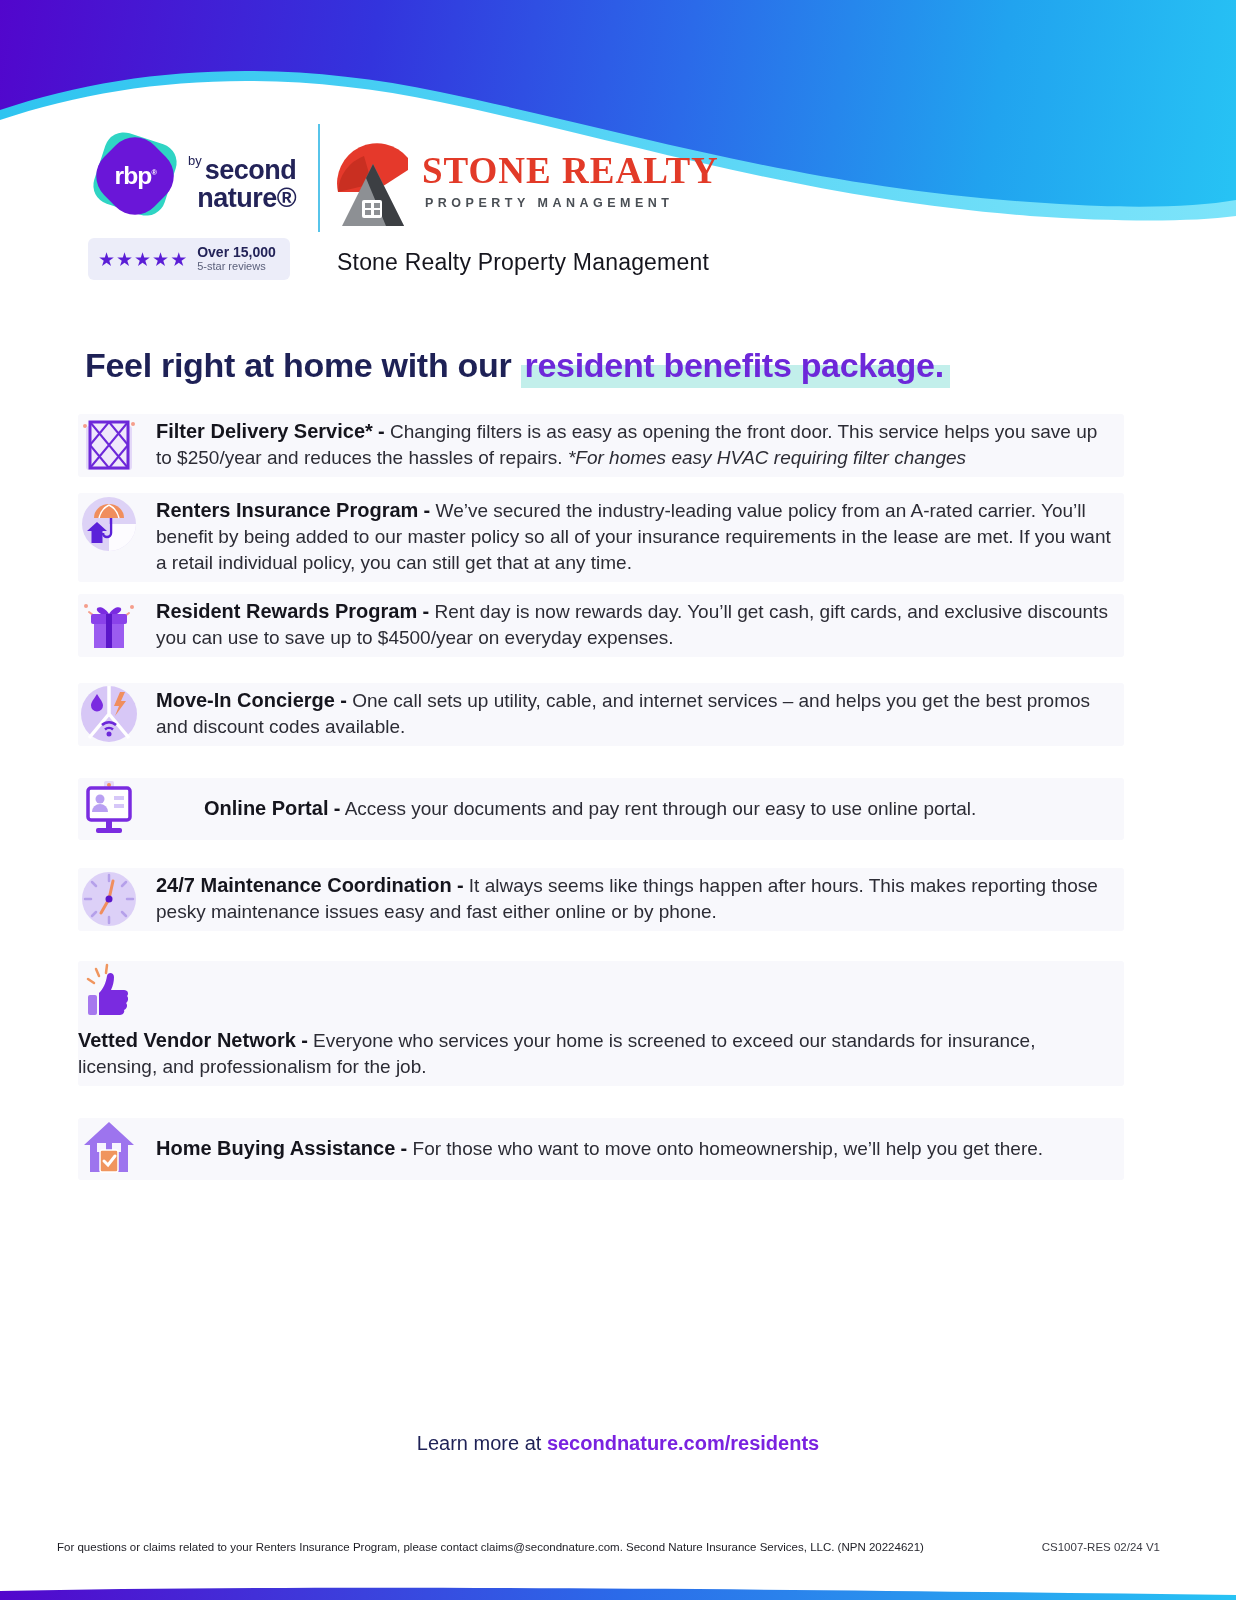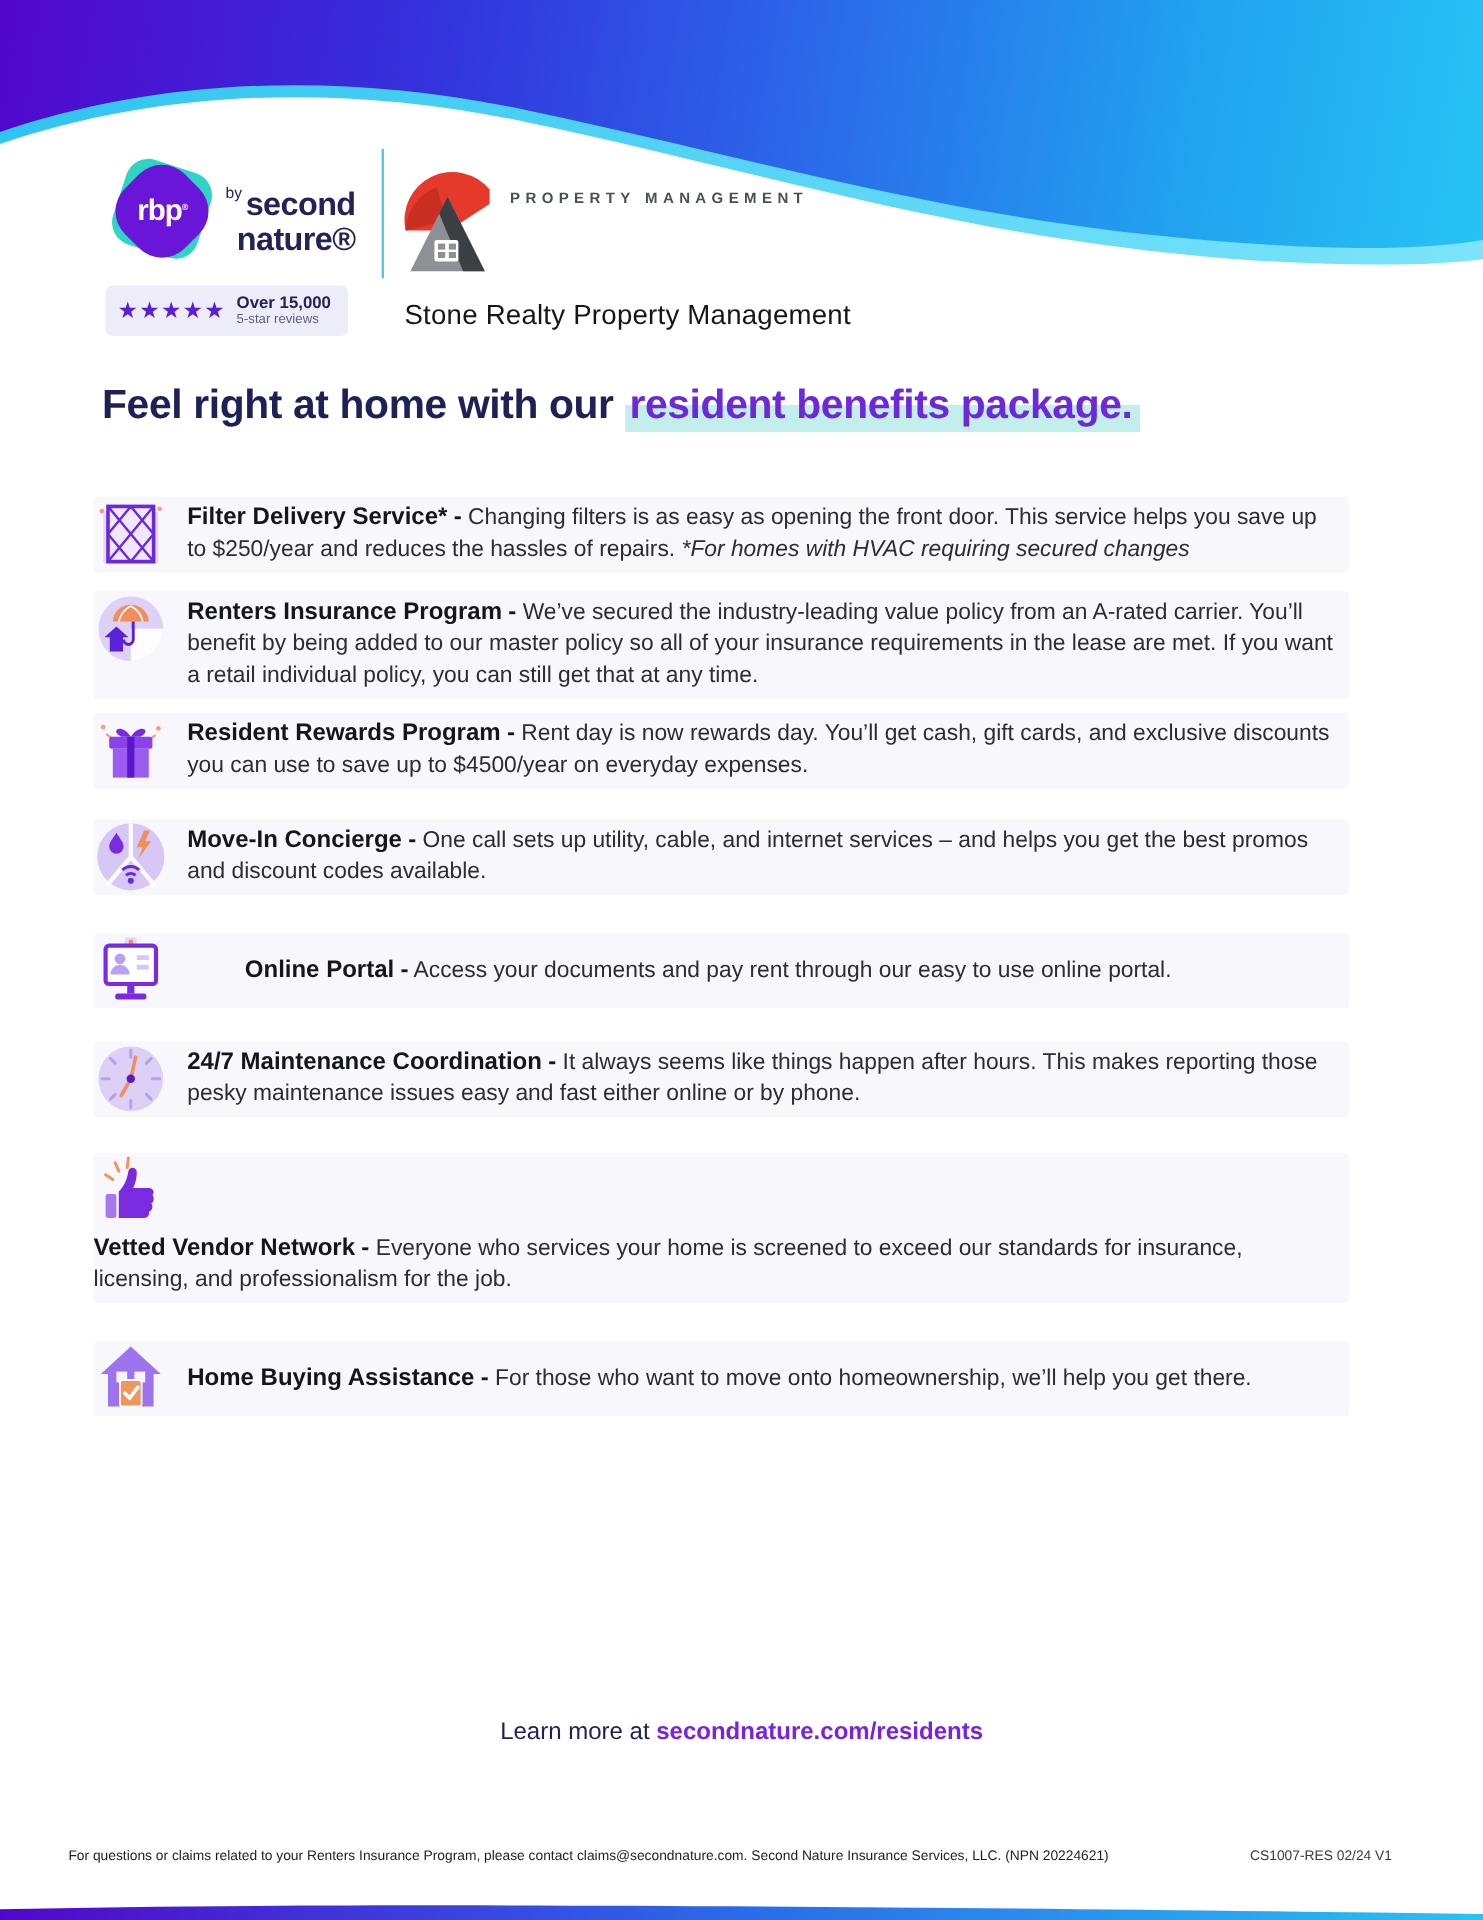--- a/index.html
+++ b/index.html
@@ -30,21 +30,21 @@
   .divider{position:absolute;left:318px;top:124px;width:2px;height:108px;background:#57c4ea;}
 
   .stone-logo{position:absolute;left:334px;top:140px;display:flex;align-items:flex-start;}
   .stone-words{margin-left:10px;padding-top:12px;}
   .stone-name{font-family:"Liberation Serif",serif;font-weight:bold;color:#e23a28;
               font-size:37px;letter-spacing:1px;line-height:38px;white-space:nowrap;}
   .stone-sub{font-size:12.5px;letter-spacing:4.5px;color:#4a4f55;font-weight:bold;margin-top:6px;margin-left:3px;}
   .company-name{position:absolute;left:337px;top:249px;font-size:23px;color:#15151d;letter-spacing:0.2px;}
 
   
-  .title{position:absolute;left:85px;top:318px;font-size:34px;letter-spacing:-0.3px;white-space:nowrap;}
+  .title{position:absolute;left:85px;top:346px;font-size:34px;letter-spacing:-0.3px;white-space:nowrap;}
   .title .t1{font-weight:600;color:#1e2156;}
   .title .t2{font-weight:bold;color:#6d28d9;
              background:linear-gradient(180deg, rgba(0,0,0,0) 46%, #c2efeb 46%);
              padding:0 6px 4px 4px;}
 
   
   .benefits{position:absolute;left:78px;top:414px;width:1046px;}
   .row{display:flex;align-items:flex-start;background:#f8f8fc;border-radius:3px;}
   .row .icon-box{flex:0 0 62px;width:62px;margin-right:16px;}
   .row .txt{flex:1;font-size:19px;line-height:26px;color:#2c2c35;padding:4px 8px 6px 0;}
@@ -115,20 +115,21 @@
       <path d="M4,52 A40 40 0 0 1 30,16 L38,44 Z" fill="#c92f21"></path>
       <path d="M39,24 L8,86 L70,86 Z" fill="#8d9094"></path>
       <path d="M39,24 L70,86 L52,86 L32,38 Z" fill="#3c3f43"></path>
       <rect x="28" y="60" width="20" height="18" rx="2" fill="#ffffff"></rect>
       <rect x="31" y="63" width="6" height="5" fill="#8d9094"></rect>
         <rect x="40" y="63" width="6" height="5" fill="#8d9094"></rect>
       <rect x="31" y="70" width="6" height="5" fill="#8d9094"></rect>
         <rect x="40" y="70" width="6" height="5" fill="#8d9094"></rect>
     </svg>
     <div class="stone-words">
+      <div class="stone-name">STONE REALTY</div>
       <div class="stone-sub">PROPERTY MANAGEMENT</div>
     </div>
   </div>
   <div class="company-name">Stone Realty Property Management</div>
 
   <div class="title">
     <span class="t1">Feel right at home with our</span>
     <span class="t2">resident benefits package.</span>
   </div>
 
@@ -142,21 +143,21 @@
           <path d="M10 17 l4 3 M52 15 l-4 3" stroke="#f59e8b" stroke-width="2" stroke-linecap="round"></path>
           <rect x="8" y="12" width="46" height="44" rx="3" fill="#e4d9f8"></rect>
           <rect x="12" y="8" width="38" height="46" fill="#efe8fb" stroke="#6d28d9" stroke-width="3"></rect>
           <path d="M12 8 L50 54 M50 8 L12 54 M31 8 L50 31 M31 8 L12 31 M12 31 L31 54 M50 31 L31 54" stroke="#6d28d9" stroke-width="2" fill="none"></path>
         </svg>
       </div>
       <div class="txt">
         <span class="bt">Filter Delivery Service*</span>
         <span class="bt">-</span>
         <span class="bd">Changing filters is as easy as opening the front door. This service helps you save up to $250/year and reduces the hassles of repairs.</span>
-        <span class="bn">*For homes with HVAC requiring secured changes</span>
+        <span class="bn">*For homes easy HVAC requiring filter changes</span>
       </div>
     </div>
 
     <div class="row m2">
       <div class="icon-box">
         <svg width="62" height="62" viewBox="0 0 62 62">
           <circle cx="31" cy="31" r="27" fill="#ddd2f6"></circle>
           <path d="M31 31 L58 31 A27 27 0 0 1 31 58 Z" fill="#ffffff" opacity="0.92"></path>
           <path d="M16 25 A15 14 0 0 1 46 25 Z" fill="#f08e5e"></path>
           <path d="M21 25 Q23 16 31 12 M41 25 Q39 16 31 12" stroke="#ffffff" stroke-width="1.5" fill="none"></path>

